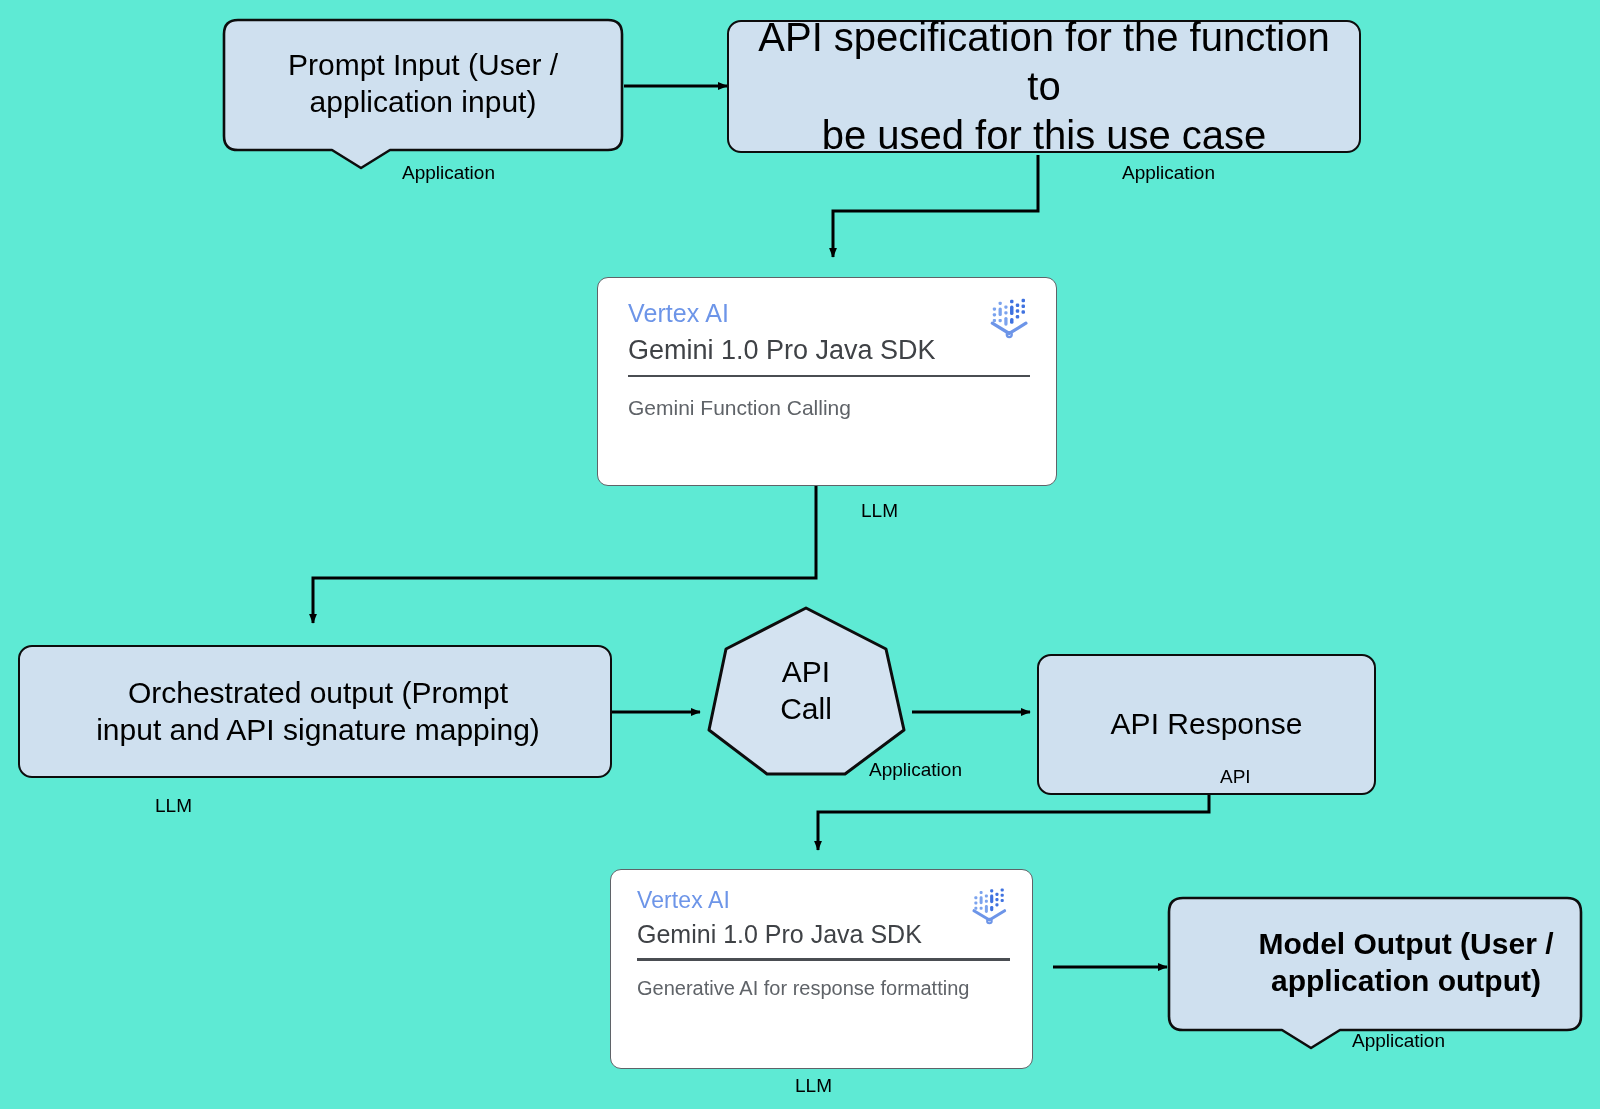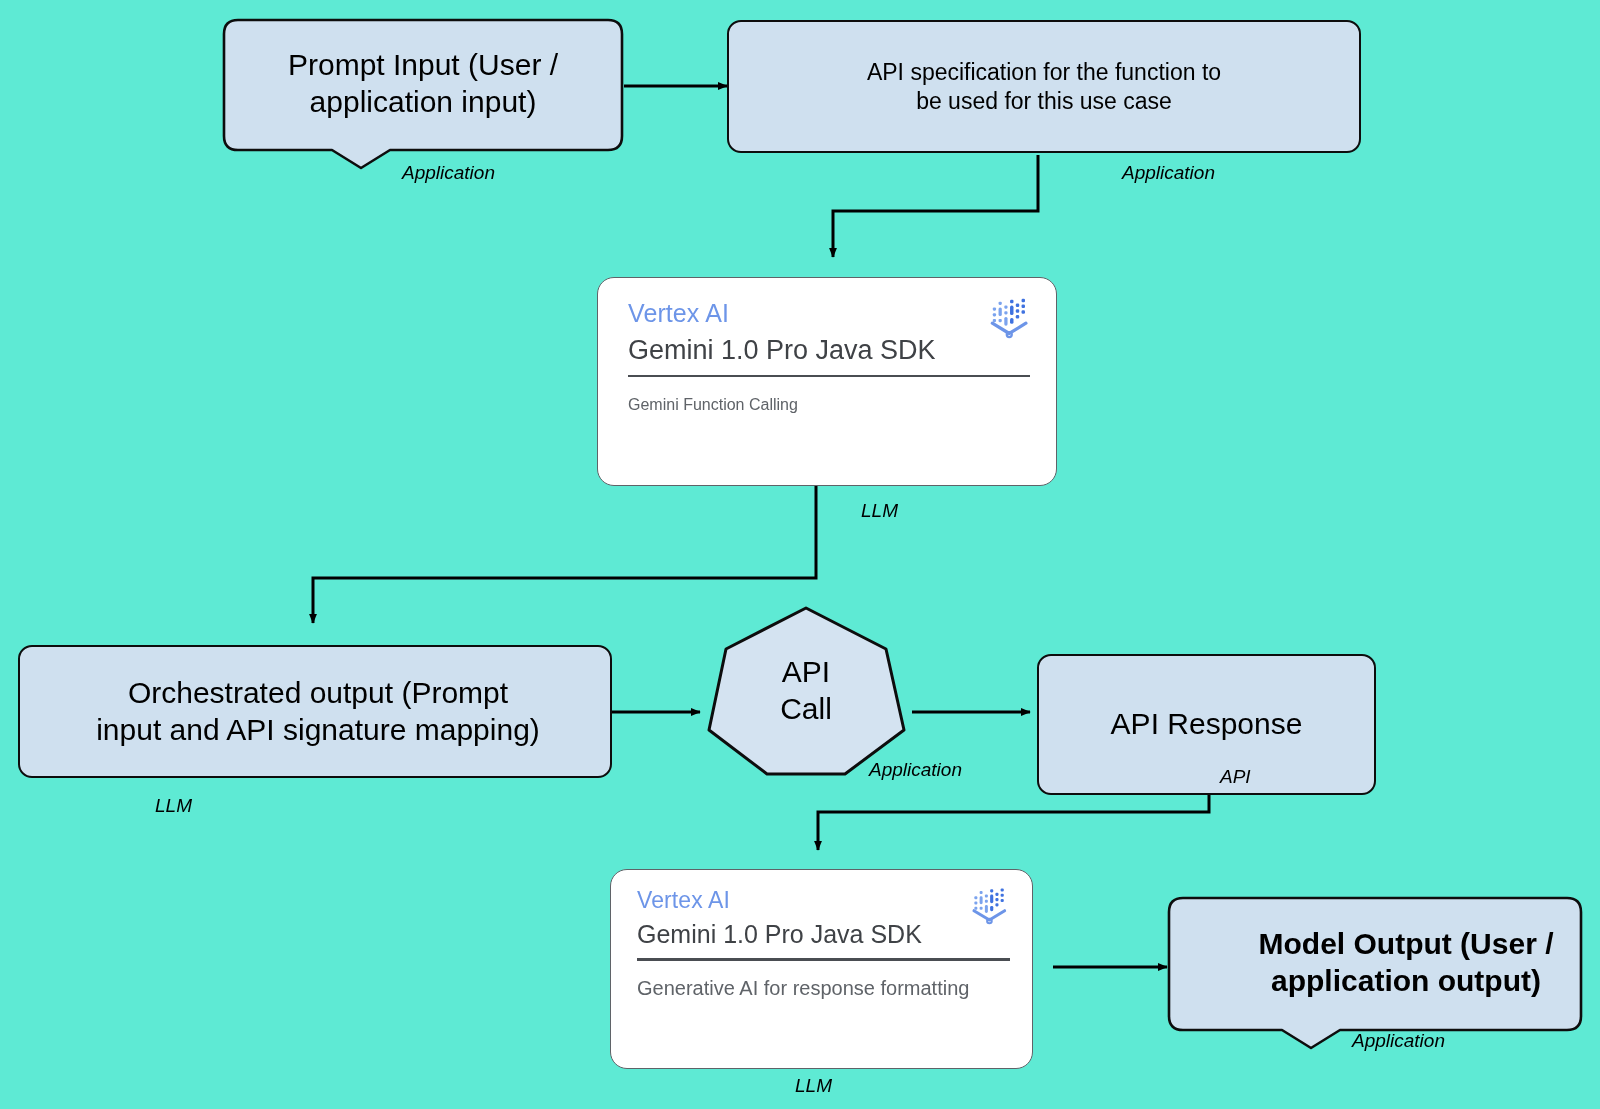--- a/index.html
+++ b/index.html
@@ -62,29 +62,28 @@
     top: 0;
     overflow: visible;
   }
 
   
   .lane-label {
     position: absolute;
     color: #000000;
     font-size: 19px;
     white-space: nowrap;
-    font-style: italic;
   }
 
   
   .vcard {
     position: absolute;
     box-sizing: border-box;
     border: 1.6px solid #5f6368;
-    border-radius: 17px;
+    border-radius: 11px;
     background: #ffffff;
   }
   .vcard-inner {
     position: relative;
     width: 100%;
     height: 100%;
     box-sizing: border-box;
     padding: 22px 26px 16px 30px;
     display: flex;
     flex-direction: column;
@@ -102,21 +101,21 @@
     margin-top: 7px;
     white-space: nowrap;
   }
   .vcard-rule {
     height: 2.6px;
     background: #4a4d52;
     margin-top: 10px;
   }
   .vcard-sub {
     color: #5f6368;
-    font-size: 16px;
+    font-size: 21px;
     margin-top: 19px;
     white-space: nowrap;
   }
   .vcard-logo {
     position: absolute;
     right: 22px;
     top: 16px;
     width: 46px;
     height: 46px;
   }
@@ -153,21 +152,21 @@
       <path d="M 16,2 L 386,2 Q 400,2 400,16 L 400,118 Q 400,132 386,132
                L 168,132 L 139,150 L 110,132 L 16,132 Q 2,132 2,118
                L 2,16 Q 2,2 16,2 Z" fill="#cfe0ef" stroke="#0d0d0d" stroke-width="2.6" stroke-linejoin="round"></path>
     </svg>
     <div class="node-label" style="height:132px; font-size:30px;">Prompt Input (User /
 application input)</div>
   </div>
   <div class="lane-label" style="left:402px; top:162px;">Application</div>
 
   <div class="node box-rect" style="left:727px; top:20px; width:634px; height:133px;">
-    <div class="node-label" style="font-size:23px;">API specification for the function to
+    <div class="node-label" style="font-size:40px;">API specification for the function to
 be used for this use case</div>
   </div>
   <div class="lane-label" style="left:1122px; top:162px;">Application</div>
 
   <div class="vcard" style="left:597px; top:277px; width:460px; height:209px;">
     <div class="vcard-inner">
       <div class="vcard-brand">Vertex AI</div>
       <div class="vcard-title">Gemini 1.0 Pro Java SDK</div>
       <div class="vcard-rule"></div>
       <div class="vcard-sub">Gemini Function Calling</div>

